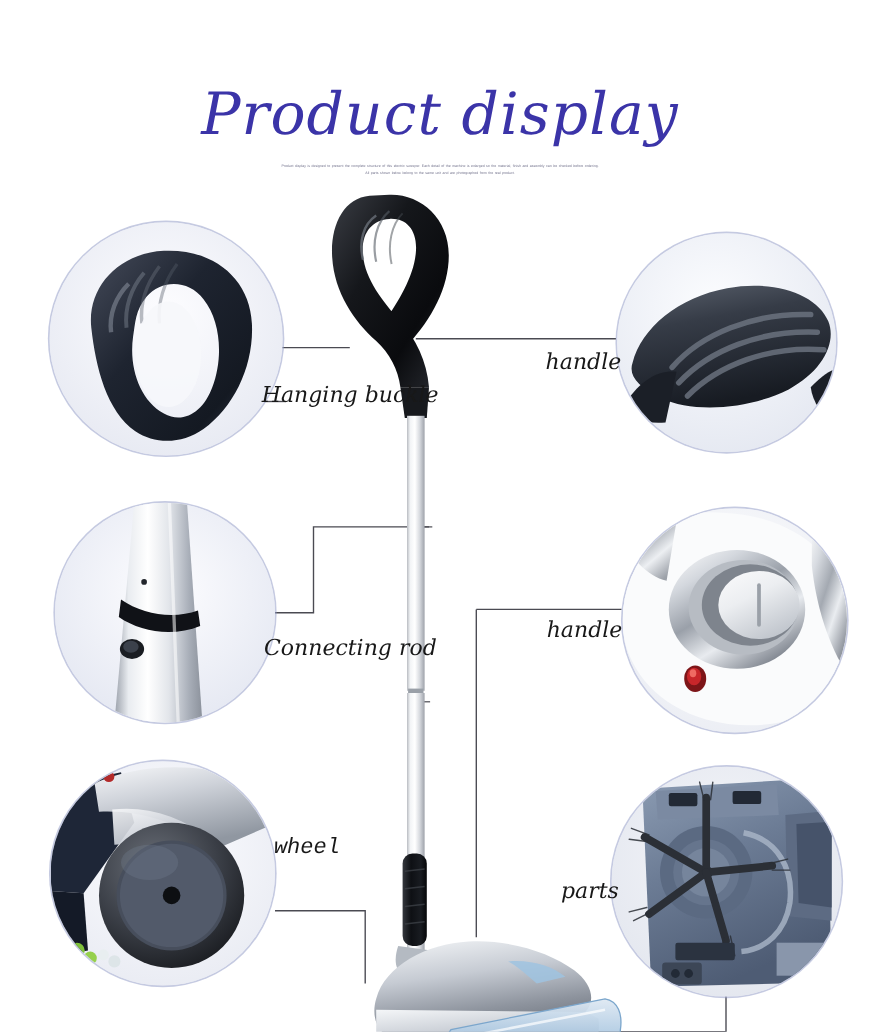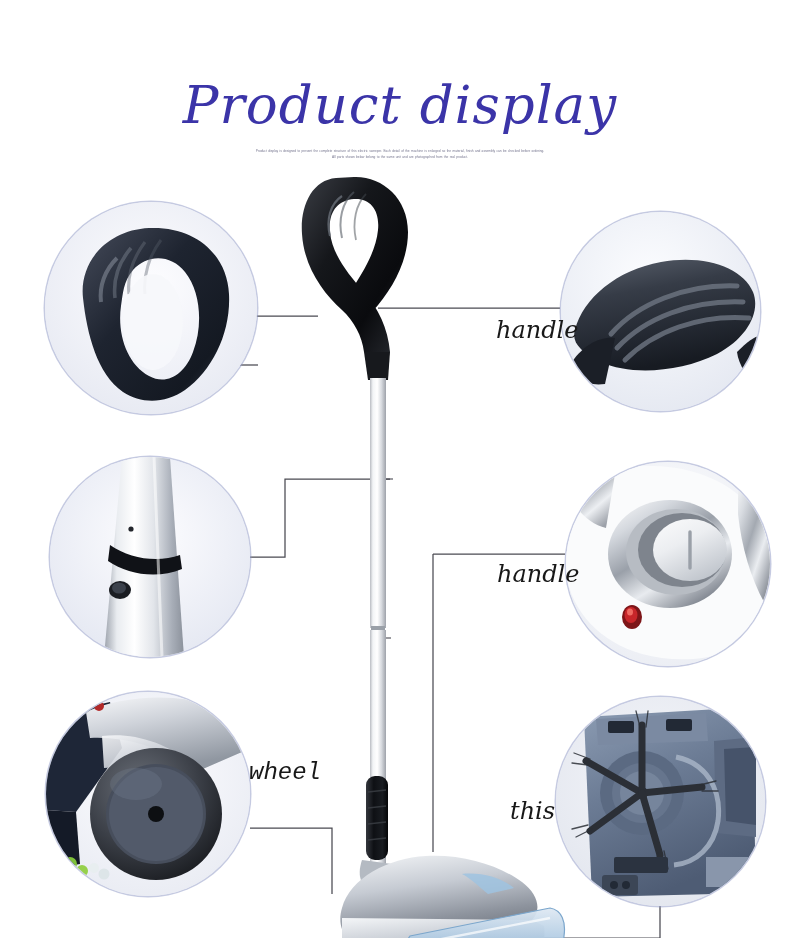--- a/index.html
+++ b/index.html
@@ -38,21 +38,21 @@
   .subtitle .l2{display:block;}
 
   
   #lines{position:absolute;left:0;top:0;width:800px;height:938px;}
 
   
   .label{
     position:absolute;
     font-family:"DejaVu Serif", serif;
     font-style:italic;
-    font-size:24px;
+    font-size:20px;
     color:#181818;
     white-space:nowrap;
   }
   .lbl-hanging{left:238px;top:330px;}
   .lbl-handle {left:496px;top:300px;}
   .lbl-rod    {left:240px;top:560px;}
   .lbl-switch {left:497px;top:544px;}
   .lbl-wheel  {left:249px;top:743px;font-family:Liberation Mono, monospace;}
   .lbl-brush  {left:510px;top:781px;}
 
@@ -425,18 +425,20 @@
         </g>
       </g>
       <rect x="58" y="160" width="54" height="16" rx="2" fill="#2b3340"></rect>
       <rect x="46" y="178" width="36" height="20" rx="3" fill="#3c4656"></rect>
       <circle cx="58" cy="188" r="4" fill="#222a36"></circle>
       <circle cx="70" cy="188" r="4" fill="#222a36"></circle>
       <rect x="150" y="160" width="50" height="30" fill="#8996ab"></rect>
     </svg>
   </div>
 
+  <div class="label lbl-hanging">Hanging buckle</div>
   <div class="label lbl-handle">handle</div>
+  <div class="label lbl-rod">Connecting rod</div>
   <div class="label lbl-switch">handle</div>
   <div class="label lbl-wheel">wheel</div>
-  <div class="label lbl-brush">this</div>
+  <div class="label lbl-brush">parts</div>
 
 </div>
 
 </body></html>

